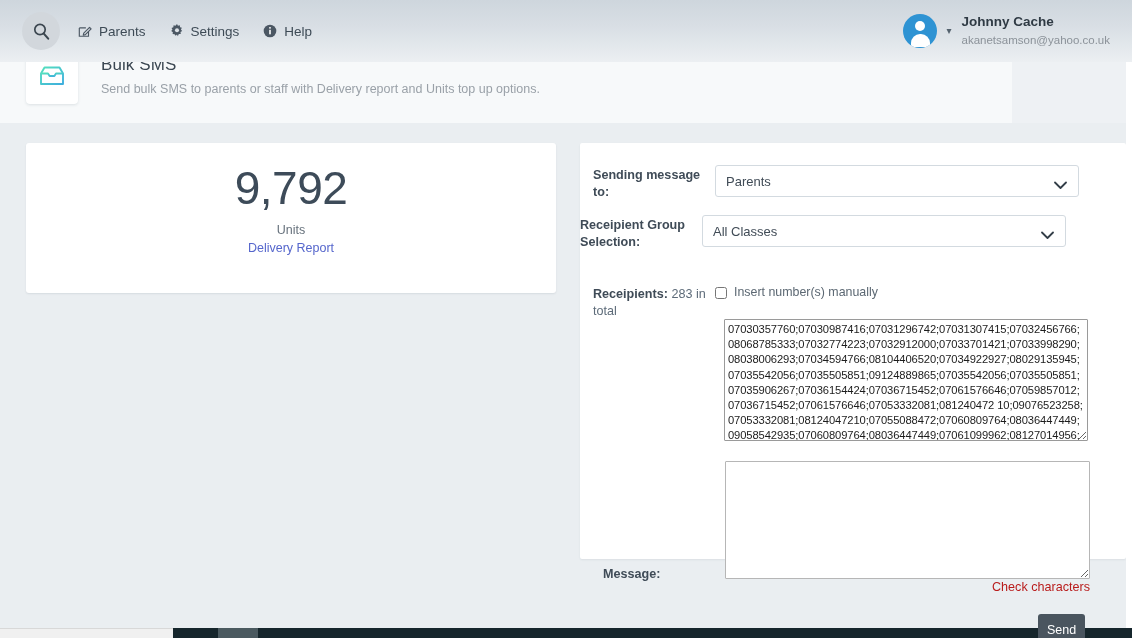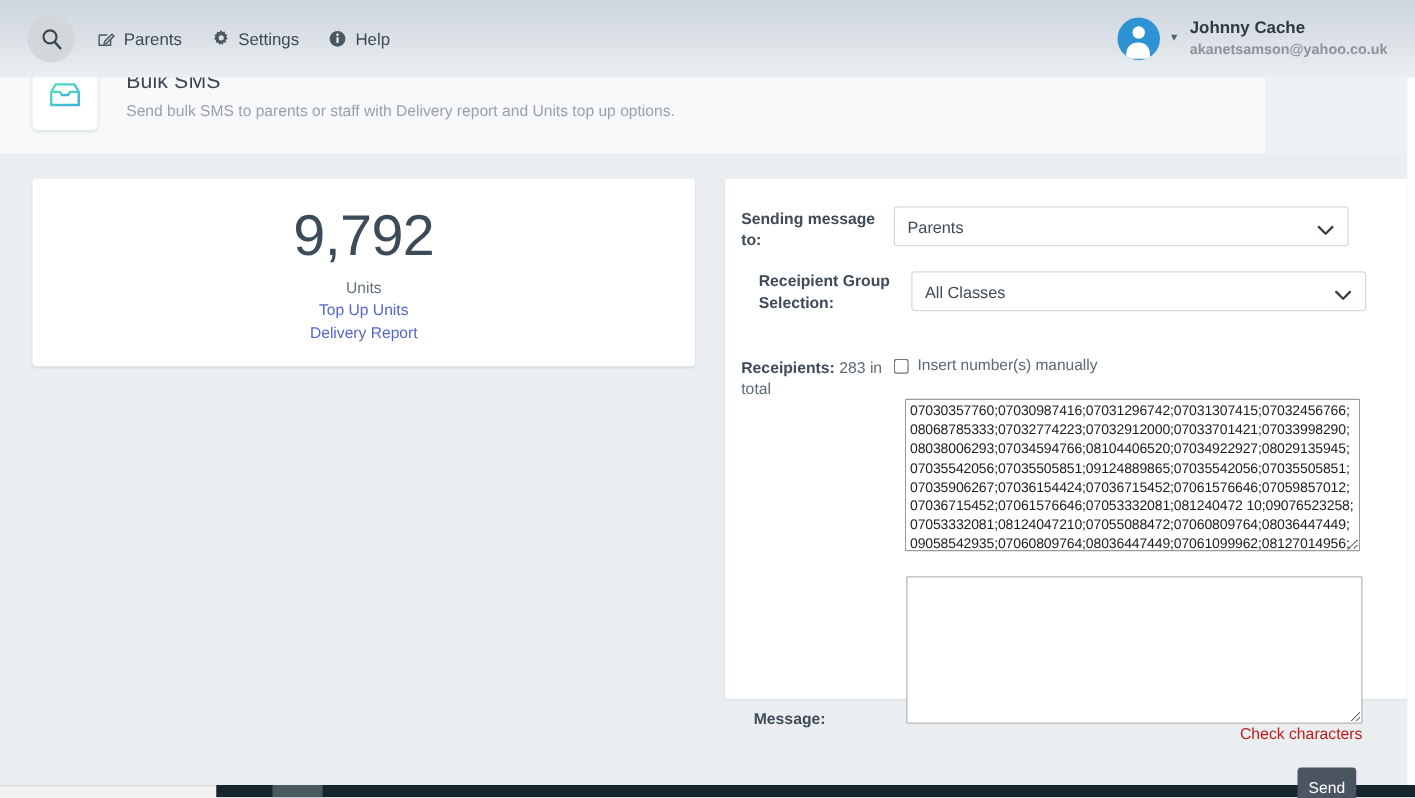--- a/index.html
+++ b/index.html
@@ -93,21 +93,20 @@
   .user-names { line-height: 1.25; }
   .user-name {
     font-size: 13.5px;
     color: #2f3a44;
     font-weight: 600;
   }
   .user-mail {
     font-size: 11.5px;
     color: #8b9299;
     margin-top: 2px;
-    font-weight: bold;
   }
 
   
   .title-band {
     position: absolute;
     left: 0; top: 62px;
     width: 1012px; height: 61px;
     background: #f7f9fa;
   }
   .app-tile {
@@ -408,21 +407,20 @@
       <h1>Bulk SMS</h1>
       <p>Send bulk SMS to parents or staff with Delivery report and Units top up options.</p>
     </div>
   </div>
 
   <div class="content">
 
     <div class="units-card">
       <div class="units-number">9,792</div>
       <div class="units-label">Units</div>
-      <a class="units-link">Top Up Units</a>
       <a class="units-link">Delivery Report</a>
     </div>
 
     <div class="form-panel">
 
       <div class="frow" style="left:13px; top:22px; width:520px;">
         <div class="flabel">Sending message to:</div>
         <div class="fctl">
           <div class="select-wrap">
             <select class="styled">
@@ -430,21 +428,21 @@
             </select>
             <span class="select-caret">
               <svg width="13" height="9" viewBox="0 0 13 9">
                   <path d="M1 1.5 L6.5 7 L12 1.5" fill="none" stroke="#333e48" stroke-width="1.8" stroke-linecap="round" stroke-linejoin="round"></path>
                 </svg>
             </span>
           </div>
         </div>
       </div>
 
-      <div class="frow" style="left:27px; top:72px; width:520px;align-items:center;">
+      <div class="frow" style="left:0; top:72px; width:520px;">
         <div class="flabel">Receipient Group Selection:</div>
         <div class="fctl">
           <div class="select-wrap">
             <select class="styled">
               <option>All Classes</option>
             </select>
             <span class="select-caret">
               <svg width="13" height="9" viewBox="0 0 13 9">
                   <path d="M1 1.5 L6.5 7 L12 1.5" fill="none" stroke="#333e48" stroke-width="1.8" stroke-linecap="round" stroke-linejoin="round"></path>
                 </svg>

